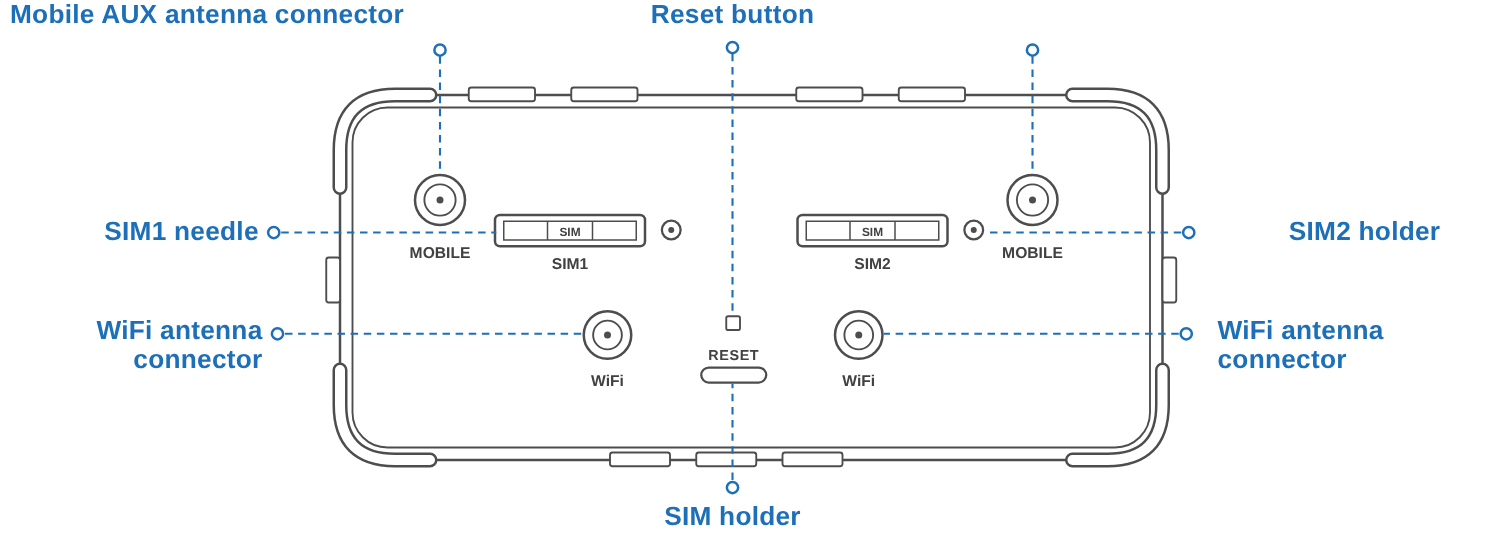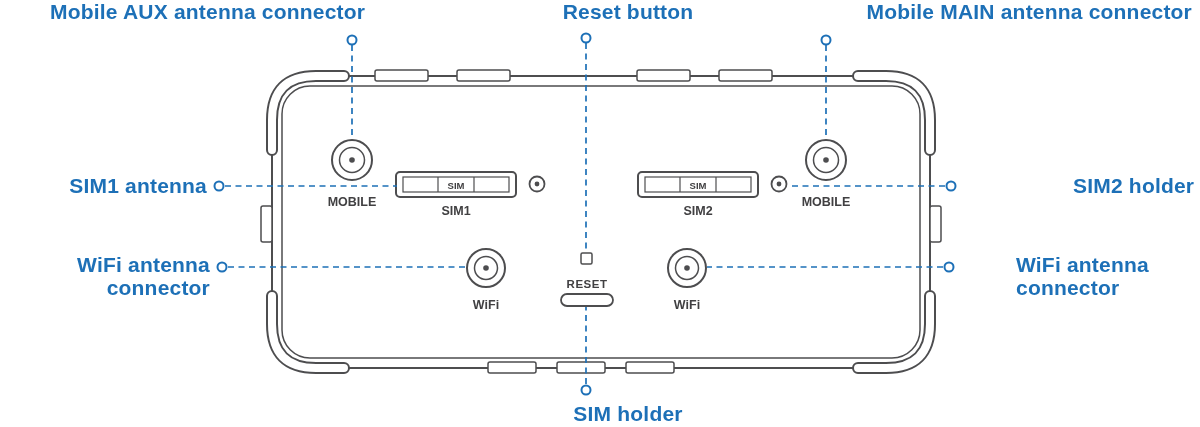--- a/index.html
+++ b/index.html
@@ -14,21 +14,20 @@
   }
   .stage > svg { position: absolute; left: 0; top: 0; }
   .callout {
     position: absolute;
     color: #1d70b7;
     font-weight: 700;
     font-size: 21px;
     line-height: 23px;
     white-space: nowrap;
     letter-spacing: 0.2px;
-    margin-left: 42px;
   }
   .ta-right { text-align: right; }
   .ta-center { text-align: center; }
   .cx { transform: translateX(-50%); }
   svg text {
     font-family: "Liberation Sans", sans-serif;
     font-weight: 700;
     fill: #414042;
   }
 </style>
@@ -145,23 +144,22 @@
       <circle cx="222" cy="267" r="4.5"></circle>
       <circle cx="949" cy="267" r="4.5"></circle>
       <circle cx="586" cy="390" r="4.5"></circle>
     </g>
   </svg>
 
   <div class="callout" style="left:8px; top:0;">Mobile AUX antenna connector</div>
 
   <div class="callout ta-center cx" style="left:586px; top:0;">Reset button</div>
 
-  <div class="callout ta-right" style="right:8px; top:0;">Mobile MAIN antenna connector</div>
 
-  <div class="callout ta-right" style="right:993px; top:174px;">SIM1 antenna</div>
+  <div class="callout ta-right" style="right:993px; top:174px;">SIM1 needle</div>
 
   <div class="callout" style="left:1031px; top:174px;">SIM2 holder</div>
 
   <div class="callout ta-right" style="right:990px; top:253px;">
     <div>WiFi antenna</div>
     <div>connector</div>
   </div>
 
   <div class="callout" style="left:974px; top:253px;">
     <div>WiFi antenna</div>

